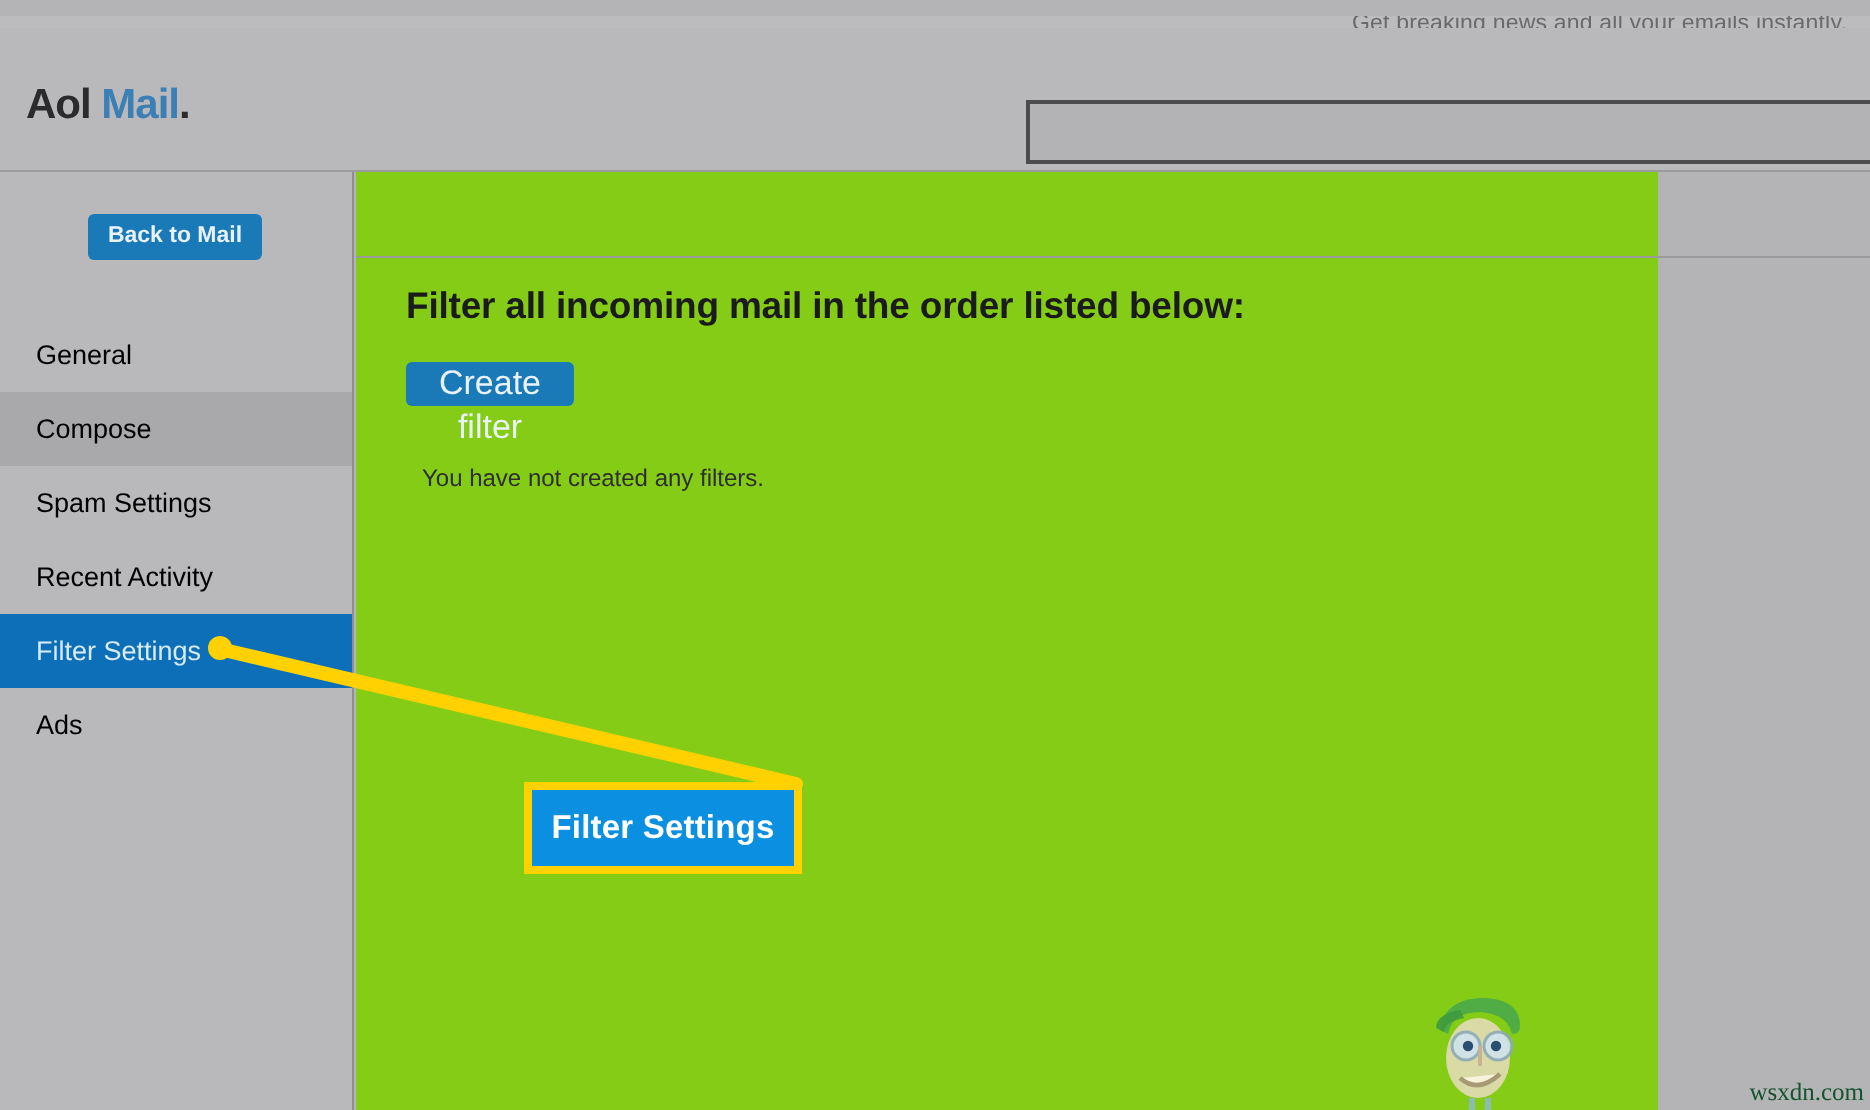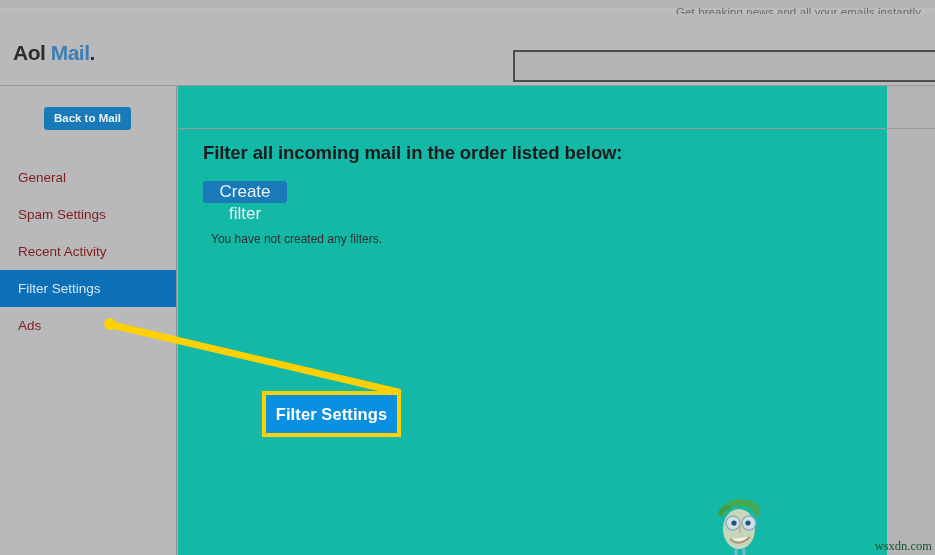--- a/index.html
+++ b/index.html
@@ -113,40 +113,40 @@
     left: 0;
     top: 73px;
     width: 176px;
   }
   .nav-item {
     position: relative;
     height: 37px;
     line-height: 37px;
     padding-left: 18px;
     font-size: 13.5px;
-    color: #7f1d1d;
+    color: #000000;
     box-sizing: border-box;
     cursor: pointer;
     white-space: nowrap;
   }
   .nav-item.hovered {
     background: #a9a9ab;
   }
   .nav-item.active {
     background: #0d6fb8;
     color: #d6eaf7;
   }
 
   
   .content {
     position: absolute;
     left: 178px; top: 86px;
-    width: 709px;
+    width: 651px;
     height: 469px;
-    background: #14b8a6;
+    background: #84cc16;
   }
   .content-topbar {
     position: absolute;
     left: 0; top: 0;
     width: 757px;
     height: 43px;
     border-bottom: 1px solid #9a9a9c;
     box-sizing: border-box;
   }
   .content-title {
@@ -267,20 +267,23 @@
     </div>
     <input class="search-box" type="text" placeholder="" style="">
   </div>
 
   <div class="sidebar">
     <button class="back-to-mail">Back to Mail</button>
     <div class="nav-list">
       <div class="nav-item">
         <span>General</span>
       </div>
+      <div class="nav-item hovered">
+        <span>Compose</span>
+      </div>
       <div class="nav-item">
         <span>Spam Settings</span>
       </div>
       <div class="nav-item">
         <span>Recent Activity</span>
       </div>
       <div class="nav-item active">
         <span>Filter Settings</span>
       </div>
       <div class="nav-item">

